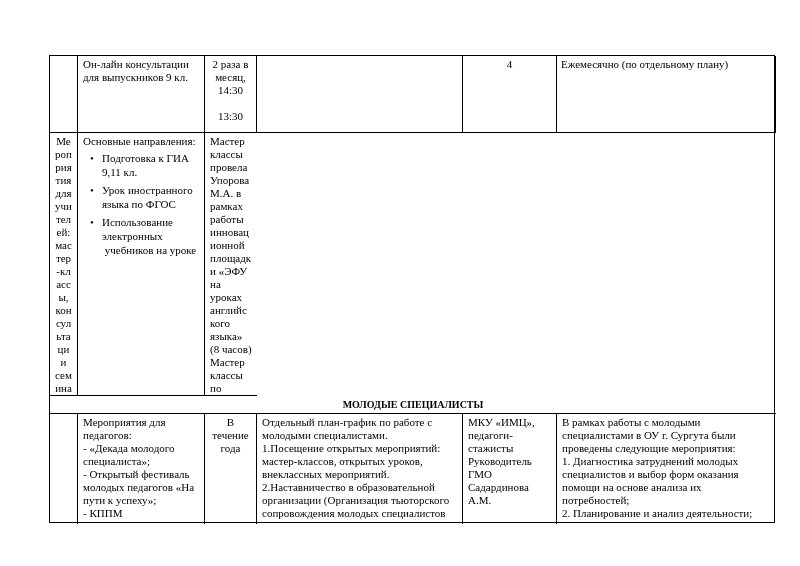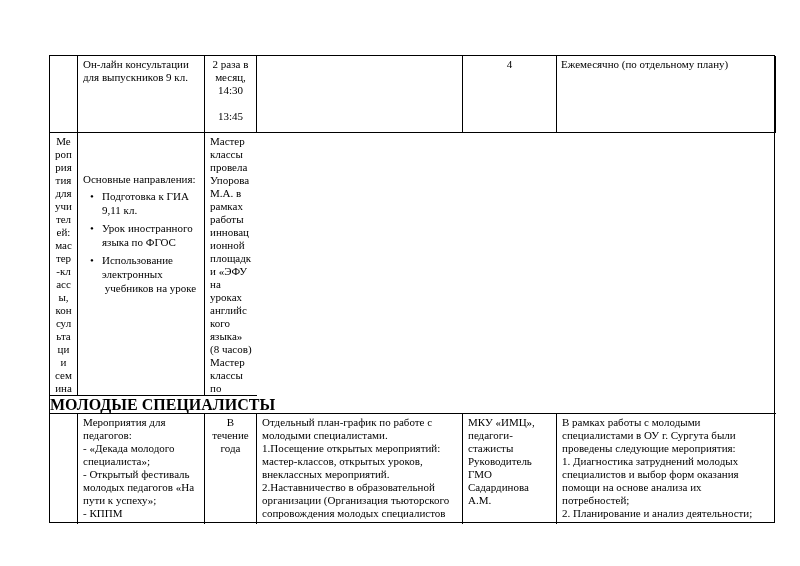--- a/index.html
+++ b/index.html
@@ -35,25 +35,26 @@
   .cell.last-col { border-right: none; }
   .cell.last-row { border-bottom: none; }
   .pre { white-space: pre-wrap; overflow-wrap: break-word; }
   .t-center { text-align: center; }
   .v-center { display: flex; align-items: flex-start; }
   .narrow { padding: 2px 4px; overflow-wrap: break-word; }
   .section-row {
     grid-column: 1 / -1;
     border-bottom: 1px solid #000;
     font-weight: bold;
-    font-size: 16px;
+    font-size: 10px;
+    text-align: center;
     line-height: 17px;
     overflow: hidden;
   }
-  .dir-title { margin-bottom: 3px; margin-top: 38px; }
+  .dir-title { margin-bottom: 3px; }
   .bullet-item {
     position: relative;
     padding-left: 19px;
     margin-bottom: 4px;
     line-height: 14px;
   }
   .bullet-dot {
     position: absolute;
     left: 7px; top: 0;
     font-size: 11px;
@@ -70,21 +71,21 @@
 <div class="page">
   <div class="doc-table">
 
     <div class="cell t-center"></div>
     <div class="cell v-center">
       <span class="pre">Он-лайн консультации для выпускников 9 кл.</span>
     </div>
     <div class="cell t-center narrow pre">2 раза в месяц,
 14:30
 
-13:45</div>
+13:30</div>
     <div class="cell"></div>
 
     <div class="cell t-center">4</div>
     <div class="cell narrow pre">Ежемесячно (по отдельному плану)</div>
     <div class="cell t-center pre">Мероприятия для учителей:
 мастер-классы,
 консультации
 семинары и другие.</div>
     <div class="cell">
       <div class="dir-title">Основные направления:</div>

